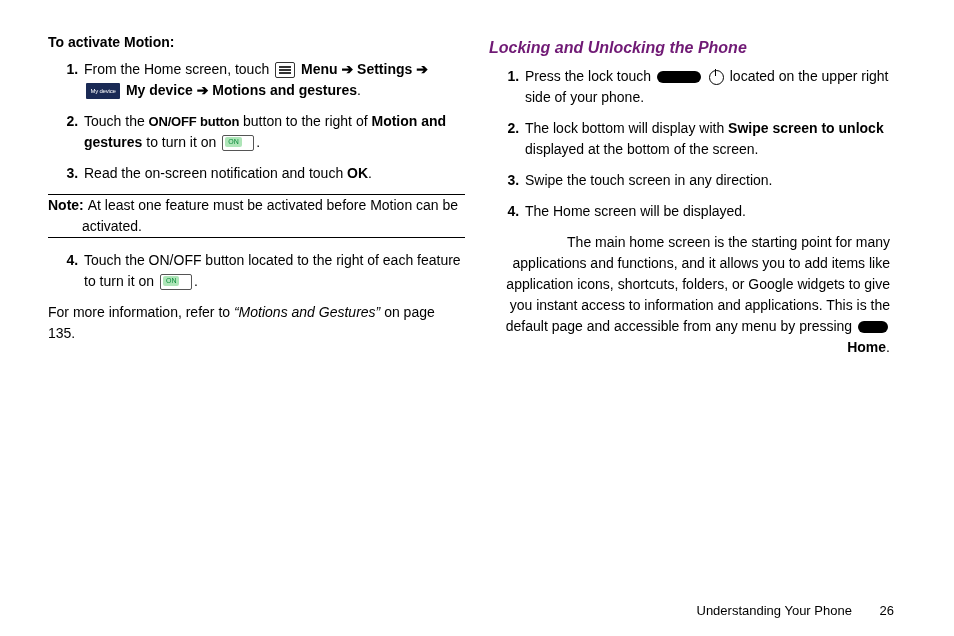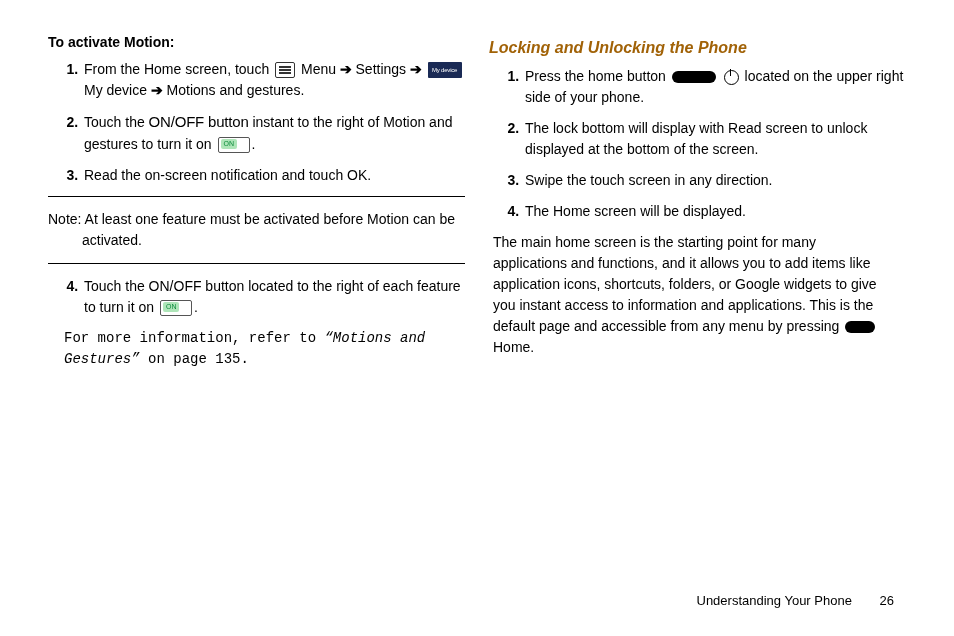--- a/index.html
+++ b/index.html
@@ -14,21 +14,21 @@
   }
   .page {
     display: flex;
     gap: 24px;
   }
   .col {
     flex: 1;
     line-height: 1.5;
   }
   .heading-blue {
-    color: #a16207;
+    color: #701a75;
     font-weight: bold;
     font-style: italic;
     font-size: 16px;
     margin: 4px 0 6px 0;
   }
   .subhead {
     font-weight: bold;
     margin: 0 0 6px 0;
     font-size: 14px;
   }
@@ -36,25 +36,25 @@
     padding-left: 34px;
     margin: 0 0 8px 0;
   }
   ol.steps > li {
     margin-bottom: 10px;
     padding-left: 2px;
   }
   ol.steps > li::marker {
     font-weight: bold;
   }
-  .bold { font-weight: normal; }
+  .bold { font-weight: bold; }
   .note-block {
     border-top: 1px solid #000;
     border-bottom: 1px solid #000;
-    padding: 12px 0;
+    padding: 0 0;
     margin: 8px 0 12px 0;
   }
   .note-block .note-text {
     padding-left: 34px;
     text-indent: -34px;
   }
   .icon {
     display: inline-block;
     vertical-align: middle;
     margin: 0 2px;
@@ -126,31 +126,31 @@
     width:1.5px; height:7px;
     background:#000;
   }
   .icon-home-pill {
     width: 30px; height: 12px;
     background:#000;
     border-radius:6px;
   }
   .onoff-label {
     font-family: Arial, Helvetica, sans-serif;
-    font-size: 15px;
-    font-weight: 400;
+    font-size: 13px;
+    font-weight: 700;
     letter-spacing: -0.2px;
     margin-top: 7px;
   }
   .ref-italic {
     font-style: italic;
   }
   .footer {
     position: absolute;
-    bottom: 28px;
+    bottom: 18px;
     right: 60px;
     font-size: 13px;
   }
   .footer .pnum {
     margin-left: 24px;
   }
   .arrow {
     font-weight: bold;
   }
 </style>
@@ -169,65 +169,65 @@
         <span class="bold">Menu</span>
         <span class="bold arrow">➔</span>
         <span class="bold">Settings</span>
         <span class="bold arrow">➔</span>
         <span class="icon icon-mydevice"></span>
         <span class="bold">My device</span>
         <span class="bold arrow">➔</span>
         <span class="bold">Motions and gestures</span><span>.</span>
       </li>
       <li>
-        <span>Touch the </span><span class="onoff-label">ON/OFF button</span><span> instant to the right of </span><span class="bold">Motion and gestures</span><span> to turn it on </span>
+        <span>Touch the </span><span class="onoff-label">ON/OFF button</span><span> button to the right of </span><span class="bold">Motion and gestures</span><span> to turn it on </span>
         <span class="icon icon-on"></span><span>.</span>
       </li>
       <li>
         <span>Read the on-screen notification and touch </span><span class="bold">OK</span><span>.</span>
       </li>
     </ol>
 
     <div class="note-block">
       <div class="note-text">
         <span class="bold">Note: </span><span>At least one feature must be activated before Motion can be activated.</span>
       </div>
     </div>
 
     <ol class="steps" start="4">
       <li>
         <span>Touch the ON/OFF button located to the right of each feature to turn it on </span>
         <span class="icon icon-on"></span><span>.</span>
       </li>
     </ol>
 
-    <p style="margin:4px 0 0 16px;font-family:Liberation Mono, monospace;">
+    <p style="margin:4px 0 0 0;">
       <span>For more information, refer to </span><span class="ref-italic">“Motions and Gestures”</span><span> on page 135.</span>
     </p>
   </div>
 
   <div class="col">
     <p class="heading-blue">Locking and Unlocking the Phone</p>
 
     <ol class="steps">
       <li>
-        <span>Press the home button </span>
+        <span>Press the lock touch </span>
         <span class="icon icon-lock-pill"></span>
         <span class="icon icon-power"></span>
         <span> located on the upper right side of your phone.</span>
       </li>
       <li>
-        <span>The lock bottom will display with </span><span class="bold">Read screen to unlock</span><span> displayed at the bottom of the screen.</span>
+        <span>The lock bottom will display with </span><span class="bold">Swipe screen to unlock</span><span> displayed at the bottom of the screen.</span>
       </li>
       <li>Swipe the touch screen in any direction.</li>
       <li>The Home screen will be displayed.</li>
     </ol>
 
 
-    <p style="margin:4px 16px 0 4px;">
+    <p style="margin:4px 16px 0 4px;text-align:right;">
       <span>The main home screen is the starting point for many applications and functions, and it allows you to add items like application icons, shortcuts, folders, or Google widgets to give you instant access to information and applications. This is the default page and accessible from any menu by pressing </span>
       <span class="icon icon-home-pill"></span>
       <span class="bold">Home</span><span>.</span>
     </p>
   </div>
 </div>
 
 <div class="footer">
   <span>Understanding Your Phone</span>
   <span class="pnum">26</span>

